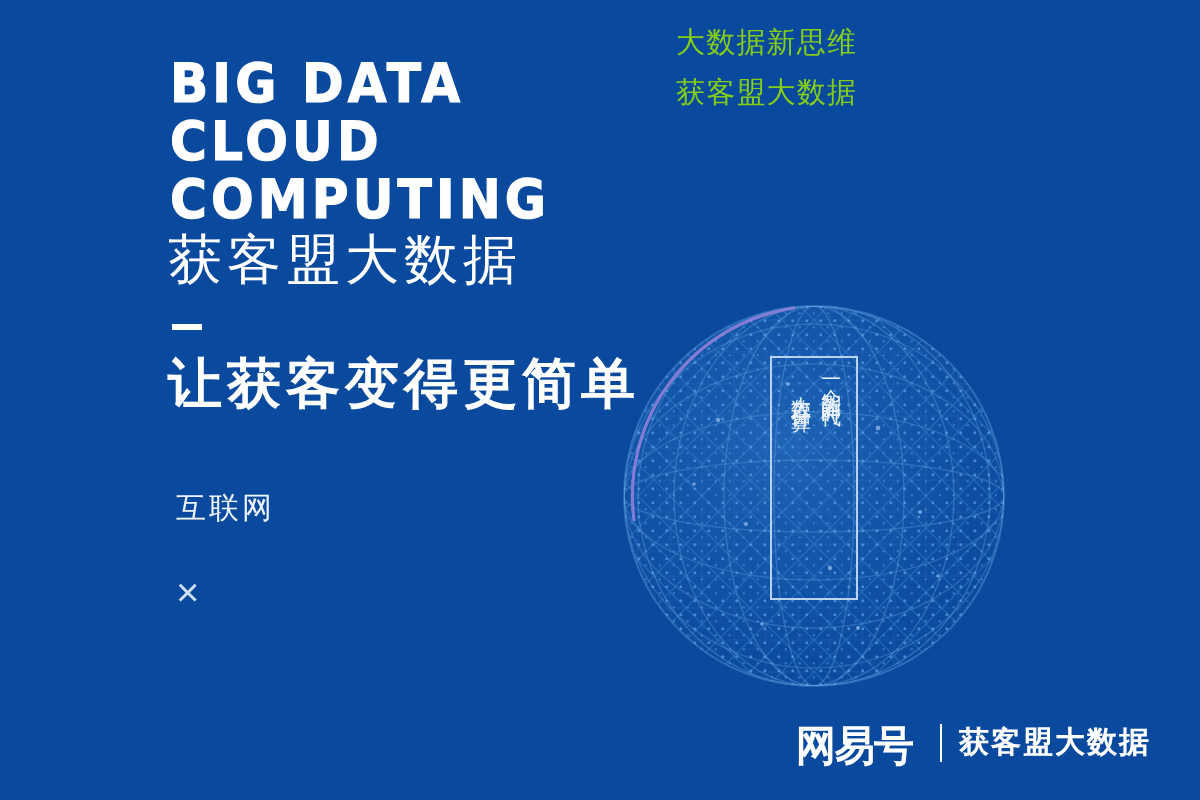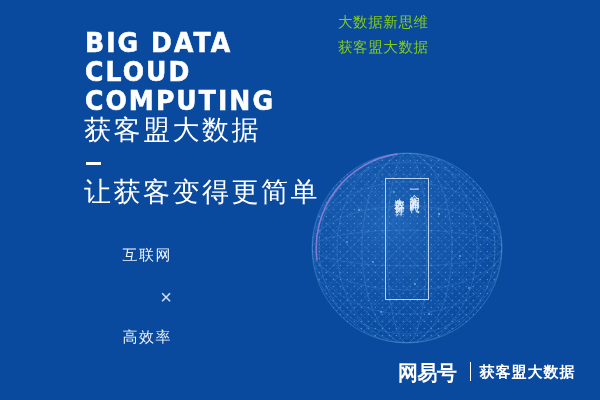--- a/index.html
+++ b/index.html
@@ -84,29 +84,30 @@
     height: 3px;
     background: #ffffff;
     margin: 15px 0 10px 2px;
   }
   .cn-head-2 {
     font-size: 27px;
     line-height: 34px;
     color: #ffffff;
     letter-spacing: 2.5px;
     white-space: nowrap;
+    font-weight: bold;
   }
 
   
   .kw-block {
     position: absolute;
     left: 88px;
     top: 245px;
     width: 84px;
-    text-align: right;
+    text-align: left;
   }
   .kw-text {
     font-size: 15px;
     line-height: 20px;
     color: #eef4fd;
     letter-spacing: 1.5px;
     white-space: nowrap;
   }
   .kw-x {
     font-size: 20px;
@@ -253,21 +254,20 @@
 
   <div class="cn-head">
     <div class="cn-head-1">获客盟大数据</div>
     <div class="cn-dash"></div>
     <div class="cn-head-2">让获客变得更简单</div>
   </div>
 
   <div class="kw-block">
     <div class="kw-text">互联网</div>
     <div class="kw-x">×</div>
-    <div class="kw-text">高效率</div>
   </div>
 
   <div class="vbox">
     <div class="vcol v-right">一个智能的时代</div>
     <div class="vcol v-left">大数据计算</div>
   </div>
 
   <div class="footer">
     <div class="brand-mark">网易号</div>
     <div class="brand-sep"></div>

